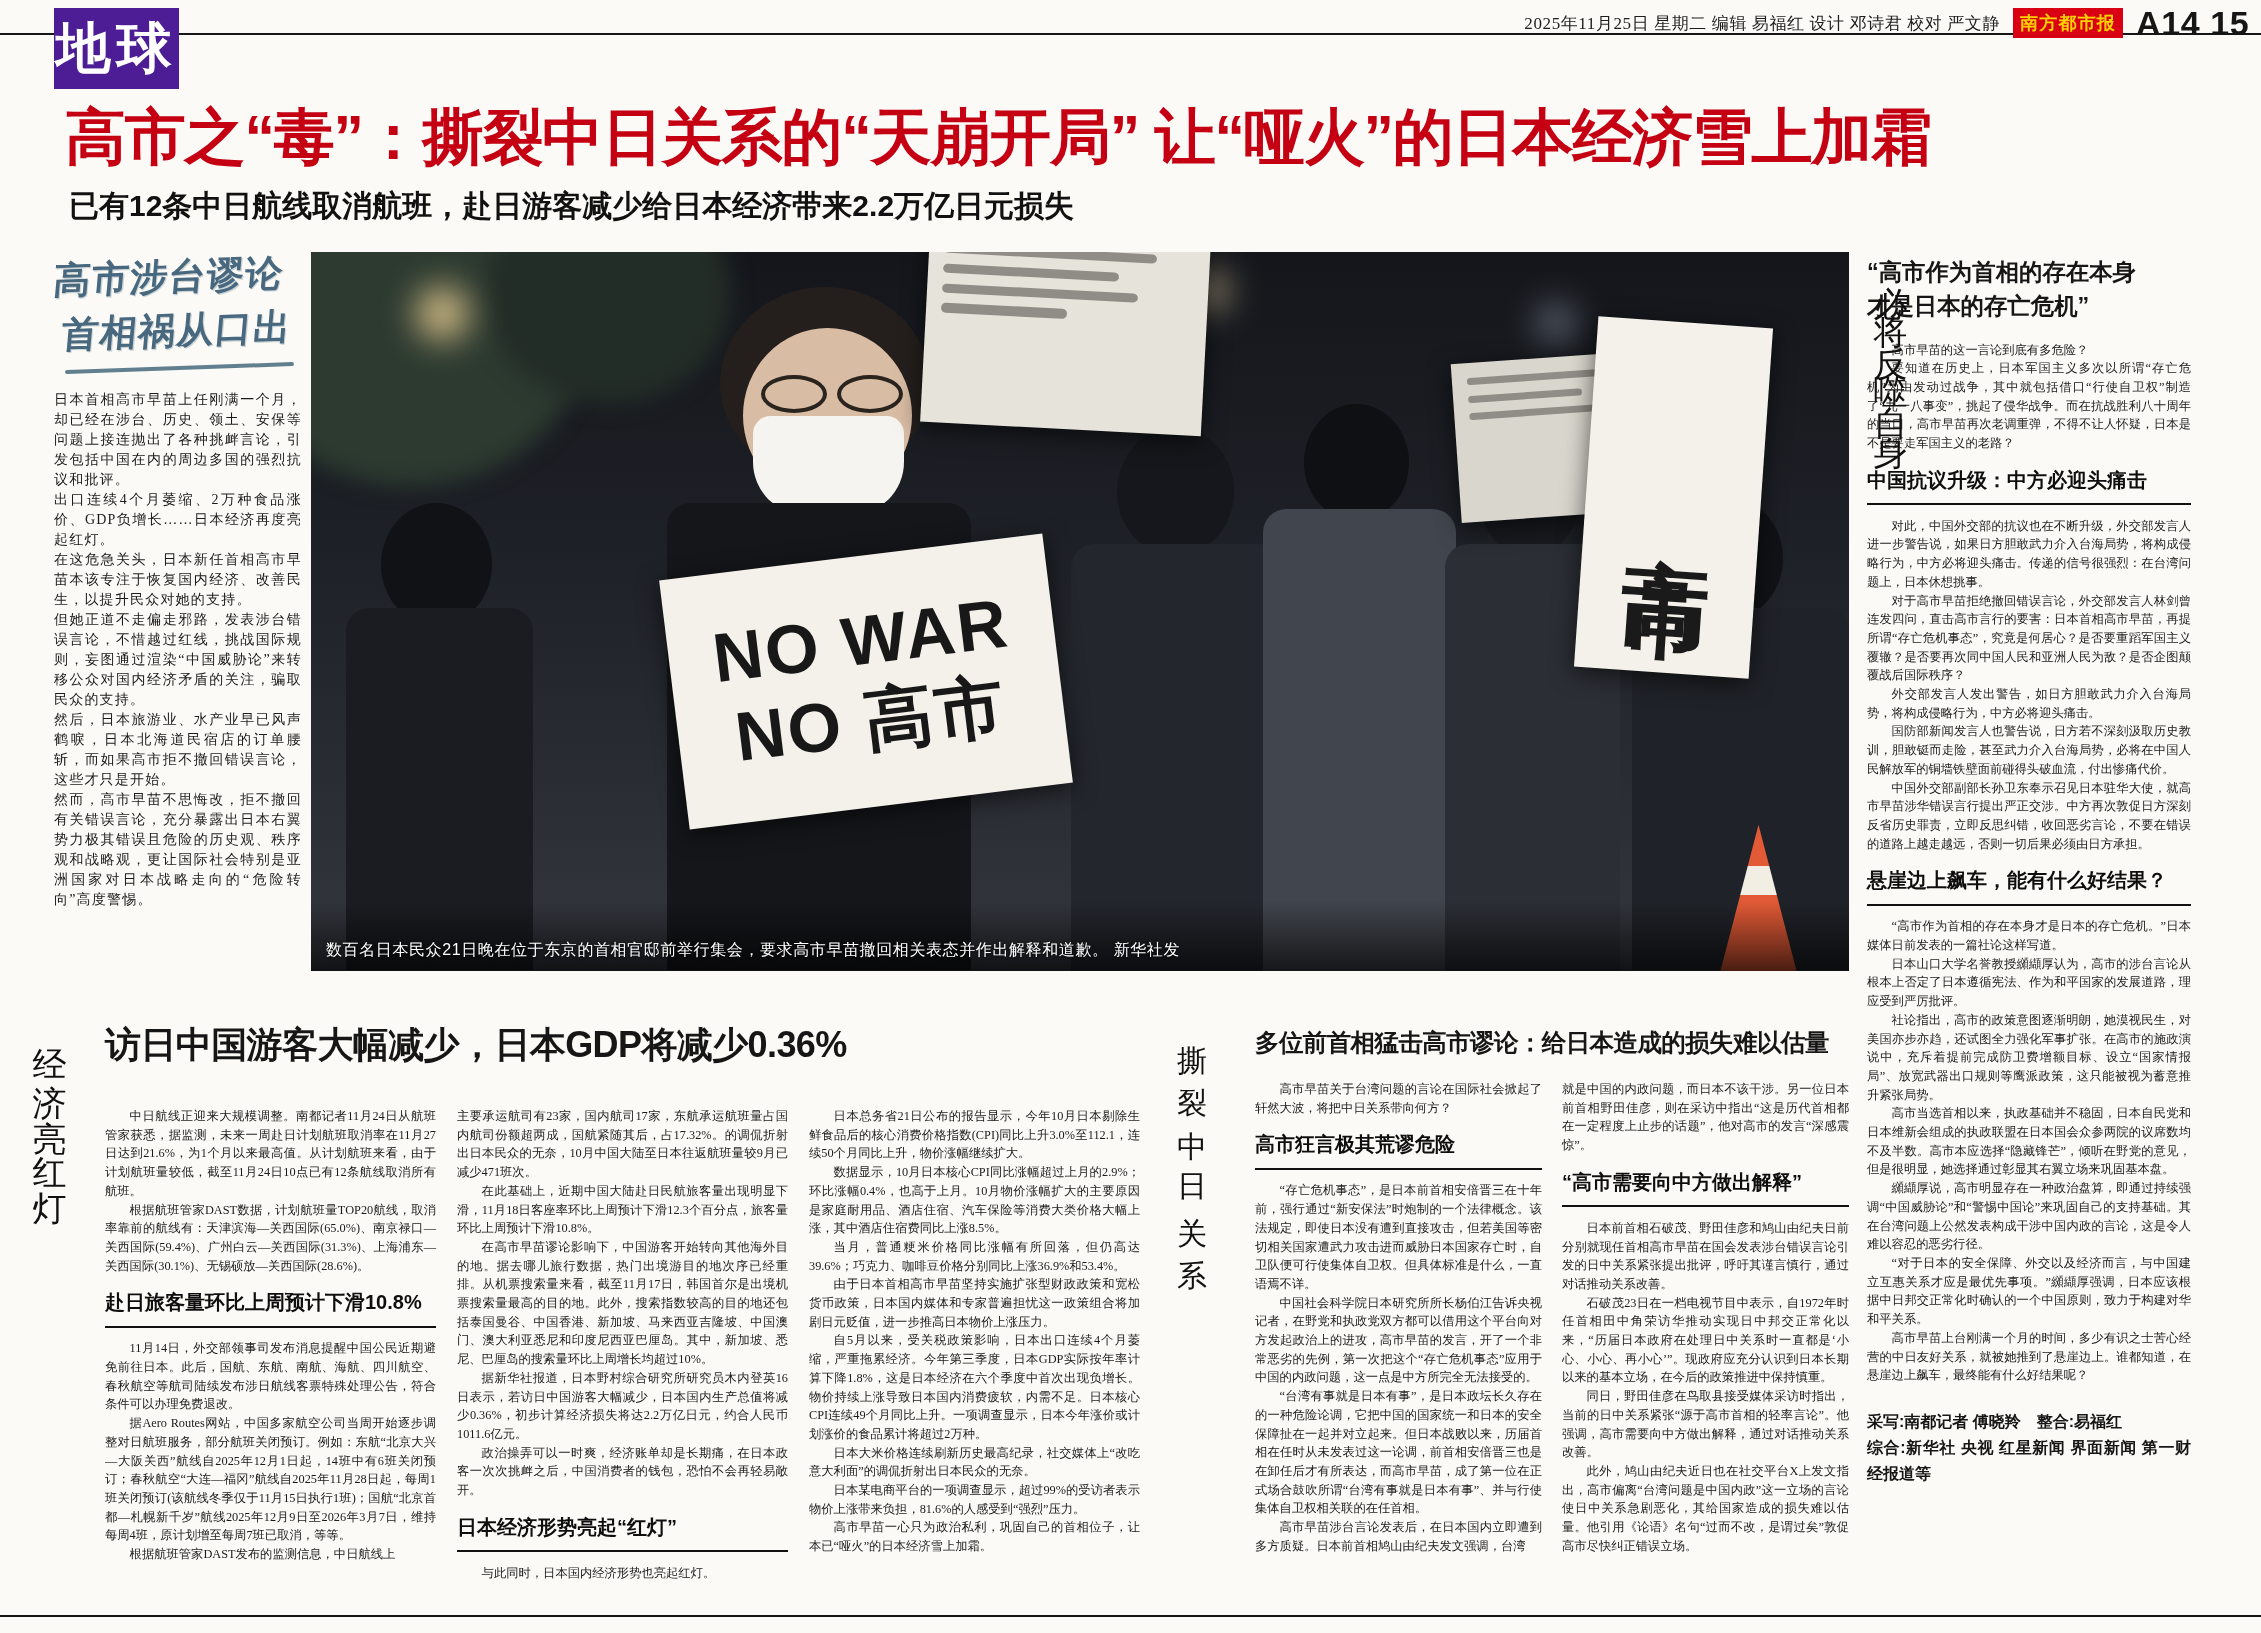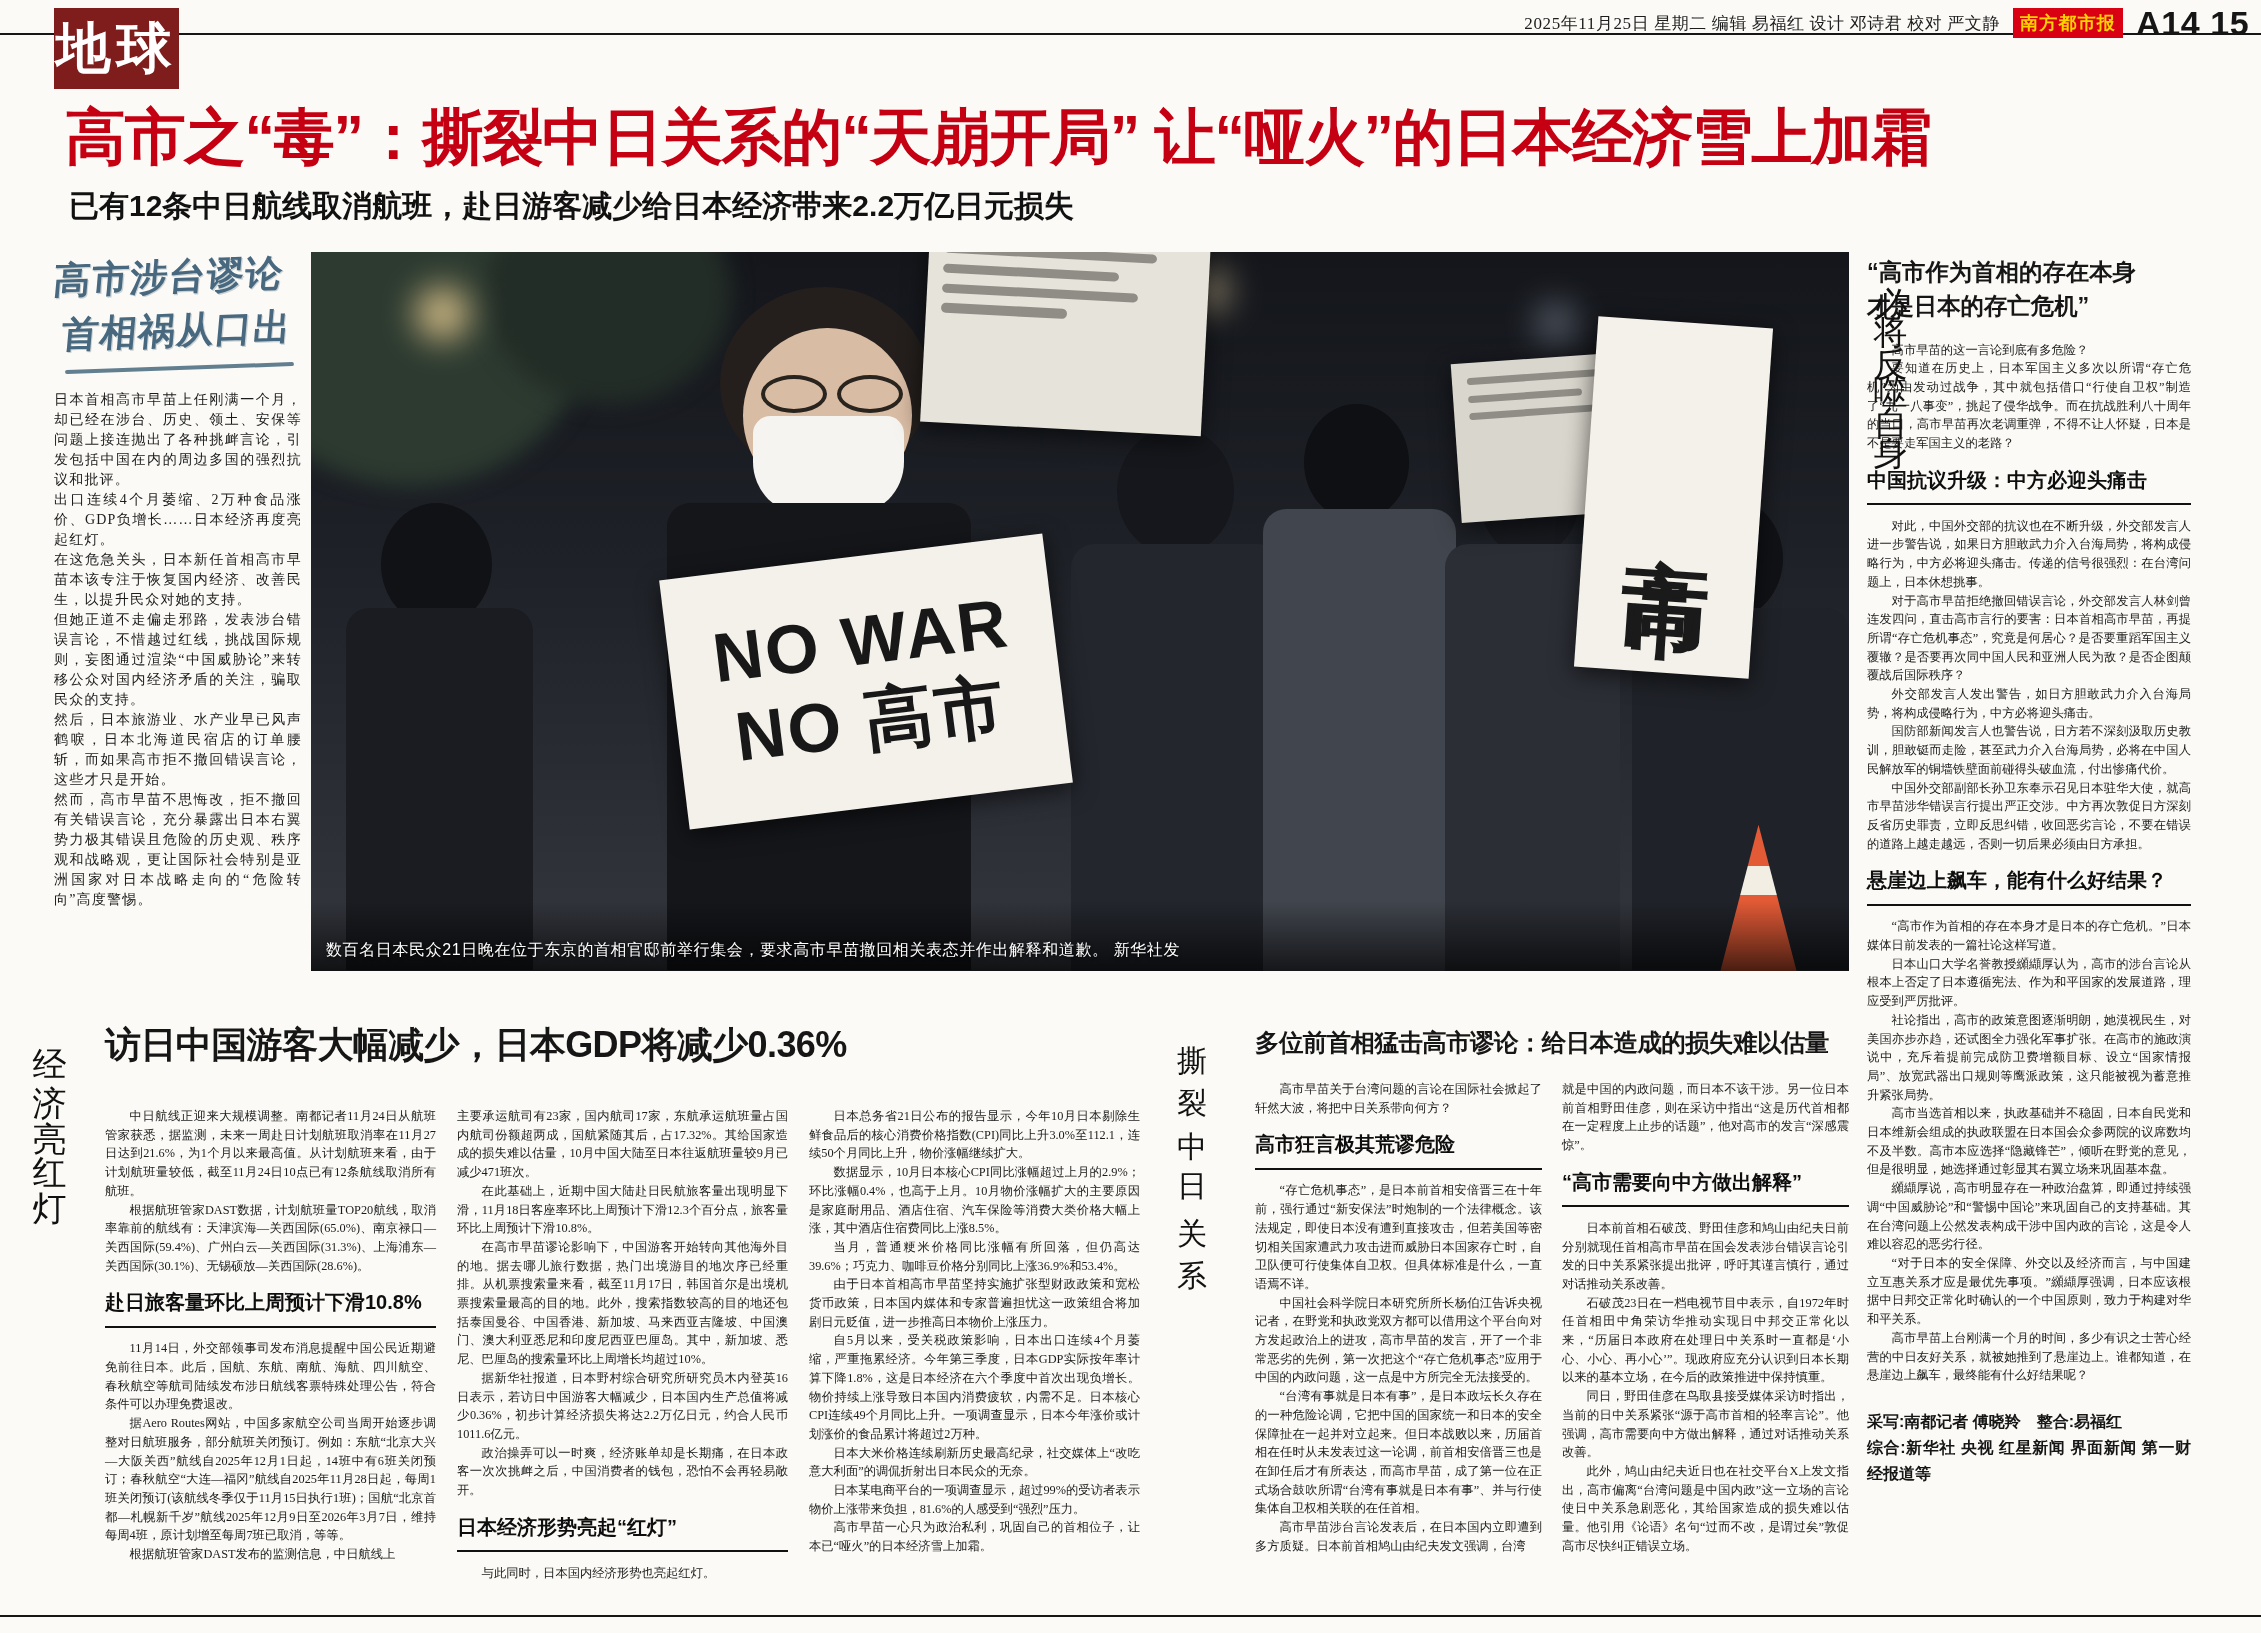--- a/index.html
+++ b/index.html
@@ -3,21 +3,21 @@
 <meta charset="utf-8">
 <style>
   html,body{margin:0;padding:0;background:#9a9a9a;}
   #page{position:relative;width:2261px;height:1634px;background:#fbfaf6;color:#161616;
         font-family:"Liberation Serif",serif;overflow:hidden;}
   p{margin:0;}
 
   
   .rule-top{position:absolute;left:0;top:33px;width:2261px;height:1.8px;background:#161616;}
   .rule-bottom{position:absolute;left:0;top:1615px;width:2261px;height:1.8px;background:#161616;}
-  .globe-box{position:absolute;left:54px;top:8.2px;width:125px;height:81px;background:#7f1d1d;
+  .globe-box{position:absolute;left:54px;top:8.2px;width:125px;height:81px;background:#4c1d95;
              display:flex;align-items:center;justify-content:center;}
   .globe-box span{color:#fff;font-size:55px;font-weight:900;letter-spacing:5.8px;
                   font-family:"Liberation Sans",sans-serif;}
   .mast-right{position:absolute;right:11.7px;top:3.5px;display:flex;align-items:center;gap:13px;}
   .dateline{font-size:17px;color:#1d1d1d;letter-spacing:0.6px;font-family:"Liberation Serif",serif;}
   .brand-box{background:#d90013;color:#ffd200;font-weight:900;font-size:18px;padding:2.9px 7px;
              font-family:"Liberation Sans",sans-serif;letter-spacing:1.2px;}
   .pageno{font-size:34px;font-weight:900;font-family:"Liberation Sans",sans-serif;letter-spacing:0.6px;}
 
   
@@ -215,21 +215,21 @@
     <div class="cols body-text">
       <div class="col">
         <p>中日航线正迎来大规模调整。南都记者11月24日从航班管家获悉，据监测，未来一周赴日计划航班取消率在11月27日达到21.6%，为1个月以来最高值。从计划航班来看，由于计划航班量较低，截至11月24日10点已有12条航线取消所有航班。</p>
         <p>根据航班管家DAST数据，计划航班量TOP20航线，取消率靠前的航线有：天津滨海—关西国际(65.0%)、南京禄口—关西国际(59.4%)、广州白云—关西国际(31.3%)、上海浦东—关西国际(30.1%)、无锡硕放—关西国际(28.6%)。</p>
         <div class="colhead">赴日旅客量环比上周预计下滑10.8%</div>
         <p>11月14日，外交部领事司发布消息提醒中国公民近期避免前往日本。此后，国航、东航、南航、海航、四川航空、春秋航空等航司陆续发布涉日航线客票特殊处理公告，符合条件可以办理免费退改。</p>
         <p>据Aero Routes网站，中国多家航空公司当周开始逐步调整对日航班服务，部分航班关闭预订。例如：东航“北京大兴—大阪关西”航线自2025年12月1日起，14班中有6班关闭预订；春秋航空“大连—福冈”航线自2025年11月28日起，每周1班关闭预订(该航线冬季仅于11月15日执行1班)；国航“北京首都—札幌新千岁”航线2025年12月9日至2026年3月7日，维持每周4班，原计划增至每周7班已取消，等等。</p>
         <p>根据航班管家DAST发布的监测信息，中日航线上</p>
       </div>
       <div class="col">
-        <p class="cont">主要承运航司有23家，国内航司17家，东航承运航班量占国内航司份额超两成，国航紧随其后，占17.32%。其给国家造成的损失难以估量，10月中国大陆至日本往返航班量较9月已减少471班次。</p>
+        <p class="cont">主要承运航司有23家，国内航司17家，东航承运航班量占国内航司份额超两成，国航紧随其后，占17.32%。的调侃折射出日本民众的无奈，10月中国大陆至日本往返航班量较9月已减少471班次。</p>
         <p>在此基础上，近期中国大陆赴日民航旅客量出现明显下滑，11月18日客座率环比上周预计下滑12.3个百分点，旅客量环比上周预计下滑10.8%。</p>
         <p>在高市早苗谬论影响下，中国游客开始转向其他海外目的地。据去哪儿旅行数据，热门出境游目的地次序已经重排。从机票搜索量来看，截至11月17日，韩国首尔是出境机票搜索量最高的目的地。此外，搜索指数较高的目的地还包括泰国曼谷、中国香港、新加坡、马来西亚吉隆坡、中国澳门、澳大利亚悉尼和印度尼西亚巴厘岛。其中，新加坡、悉尼、巴厘岛的搜索量环比上周增长均超过10%。</p>
         <p>据新华社报道，日本野村综合研究所研究员木内登英16日表示，若访日中国游客大幅减少，日本国内生产总值将减少0.36%，初步计算经济损失将达2.2万亿日元，约合人民币1011.6亿元。</p>
         <p>政治操弄可以一时爽，经济账单却是长期痛，在日本政客一次次挑衅之后，中国消费者的钱包，恐怕不会再轻易敞开。</p>
         <div class="colhead">日本经济形势亮起“红灯”</div>
         <p>与此同时，日本国内经济形势也亮起红灯。</p>
       </div>
       <div class="col">
         <p>日本总务省21日公布的报告显示，今年10月日本剔除生鲜食品后的核心消费价格指数(CPI)同比上升3.0%至112.1，连续50个月同比上升，物价涨幅继续扩大。</p>
         <p>数据显示，10月日本核心CPI同比涨幅超过上月的2.9%；环比涨幅0.4%，也高于上月。10月物价涨幅扩大的主要原因是家庭耐用品、酒店住宿、汽车保险等消费大类价格大幅上涨，其中酒店住宿费同比上涨8.5%。</p>

